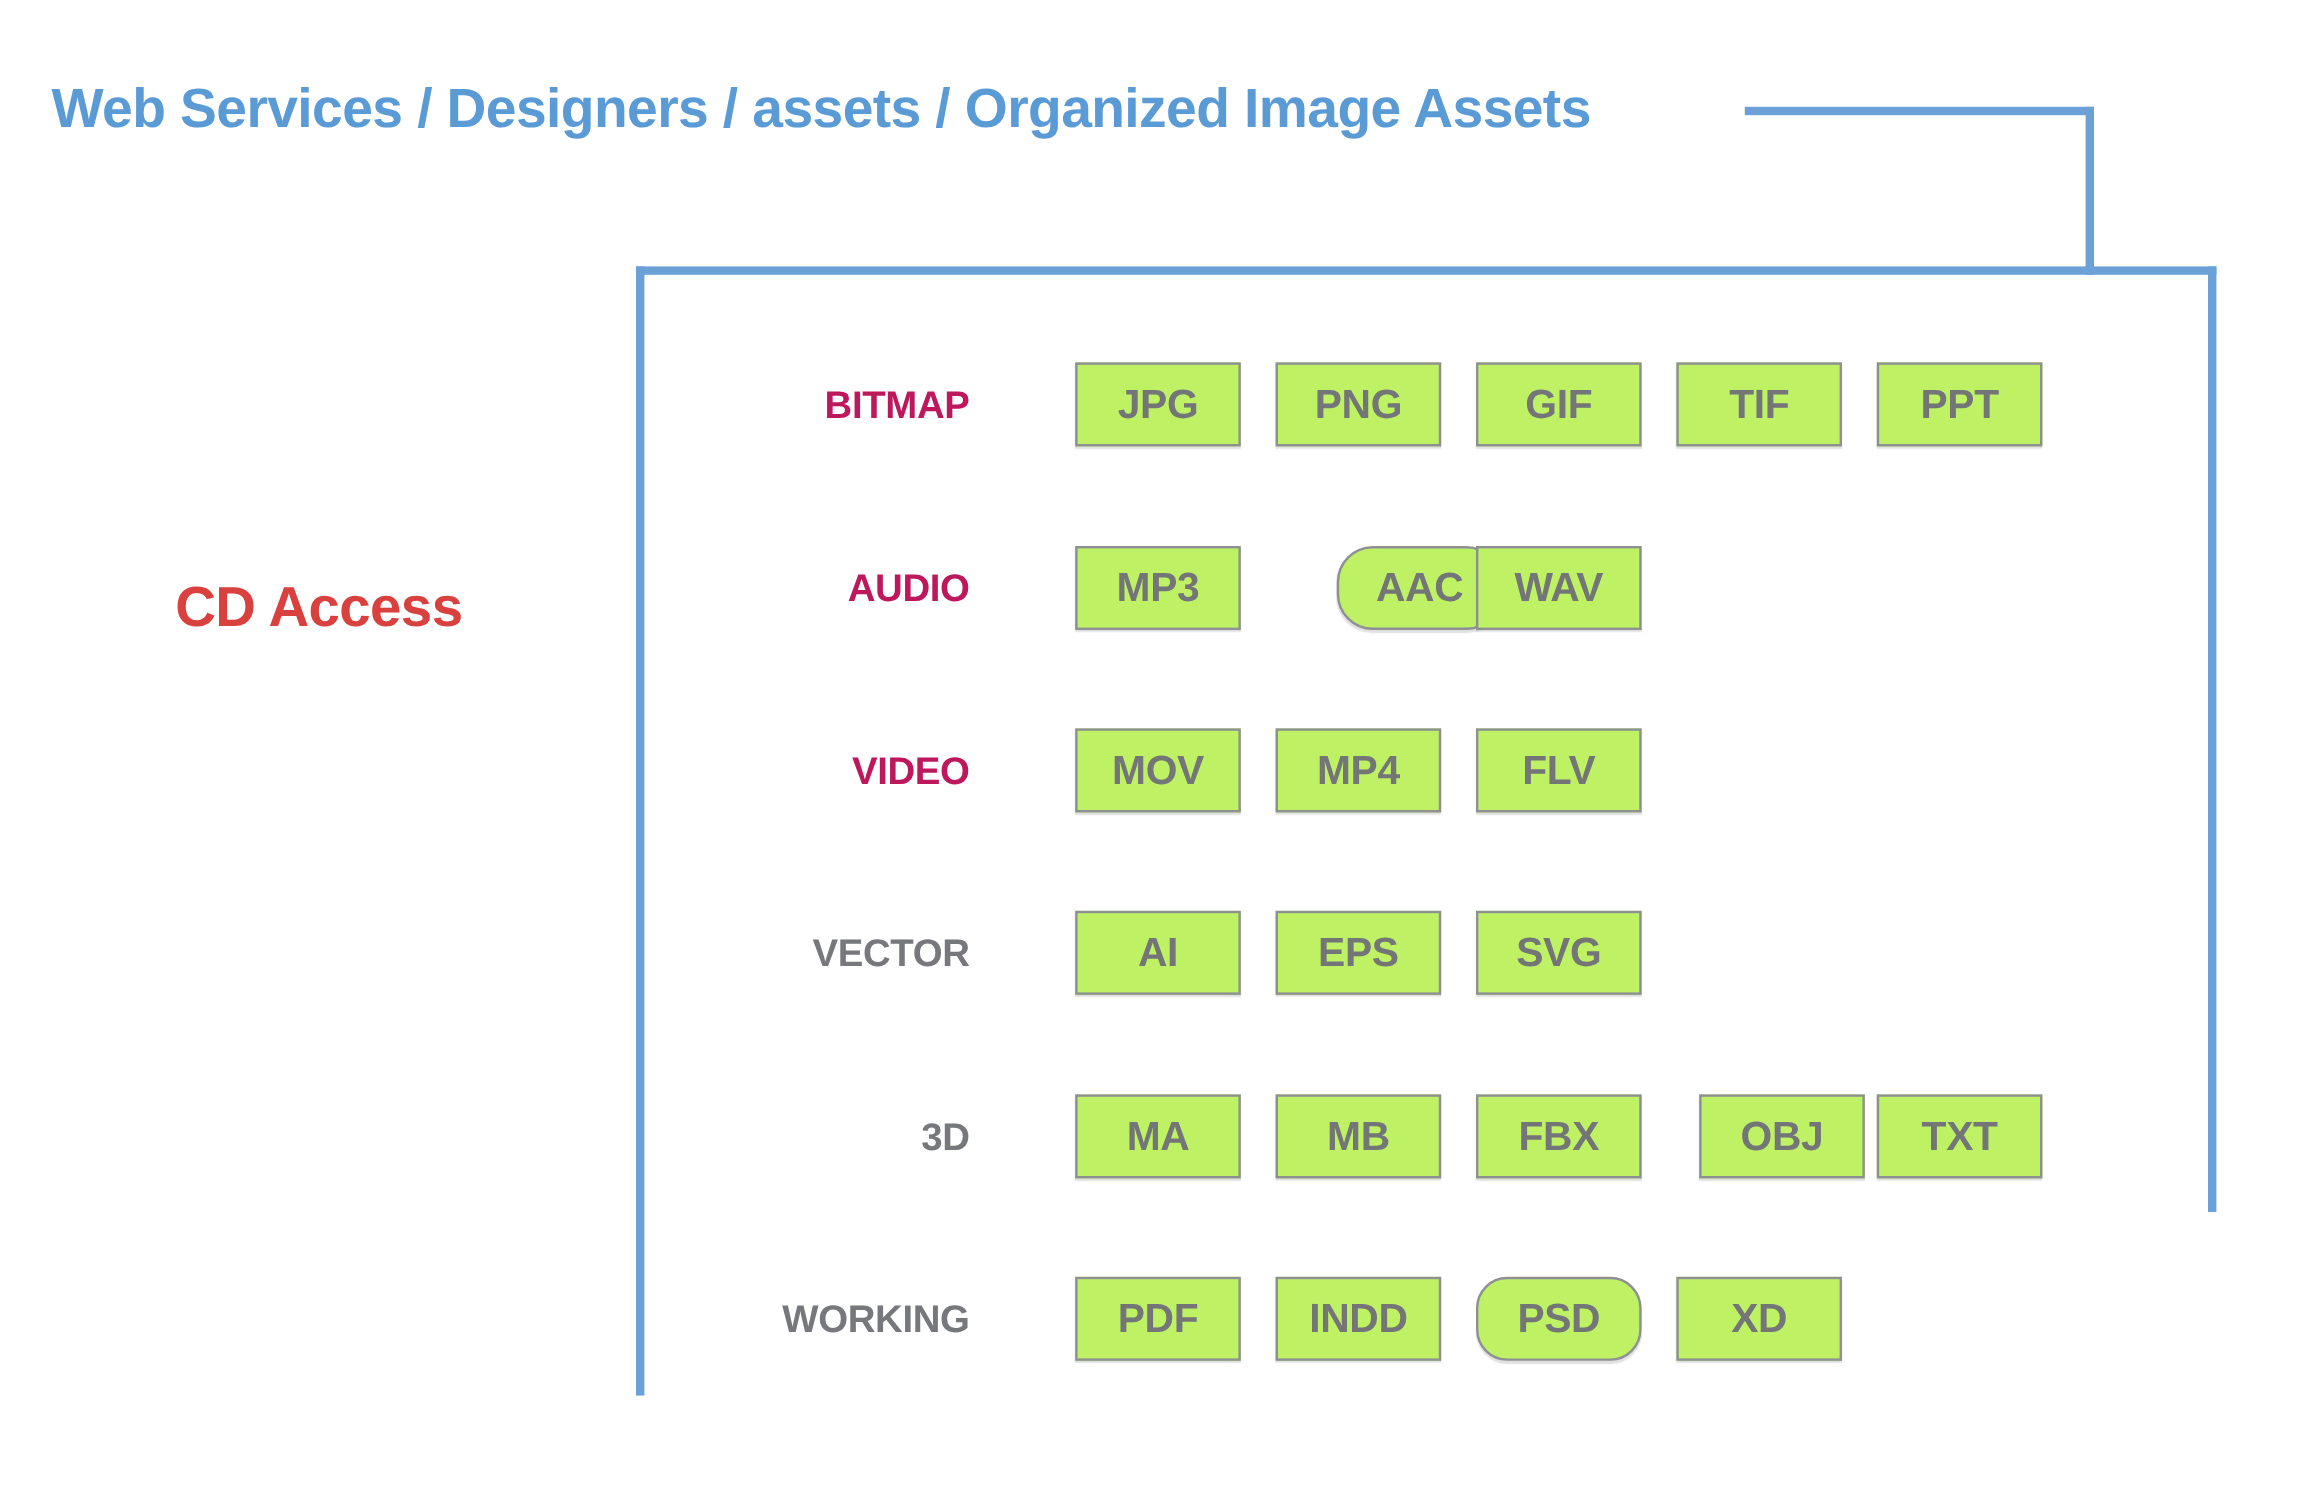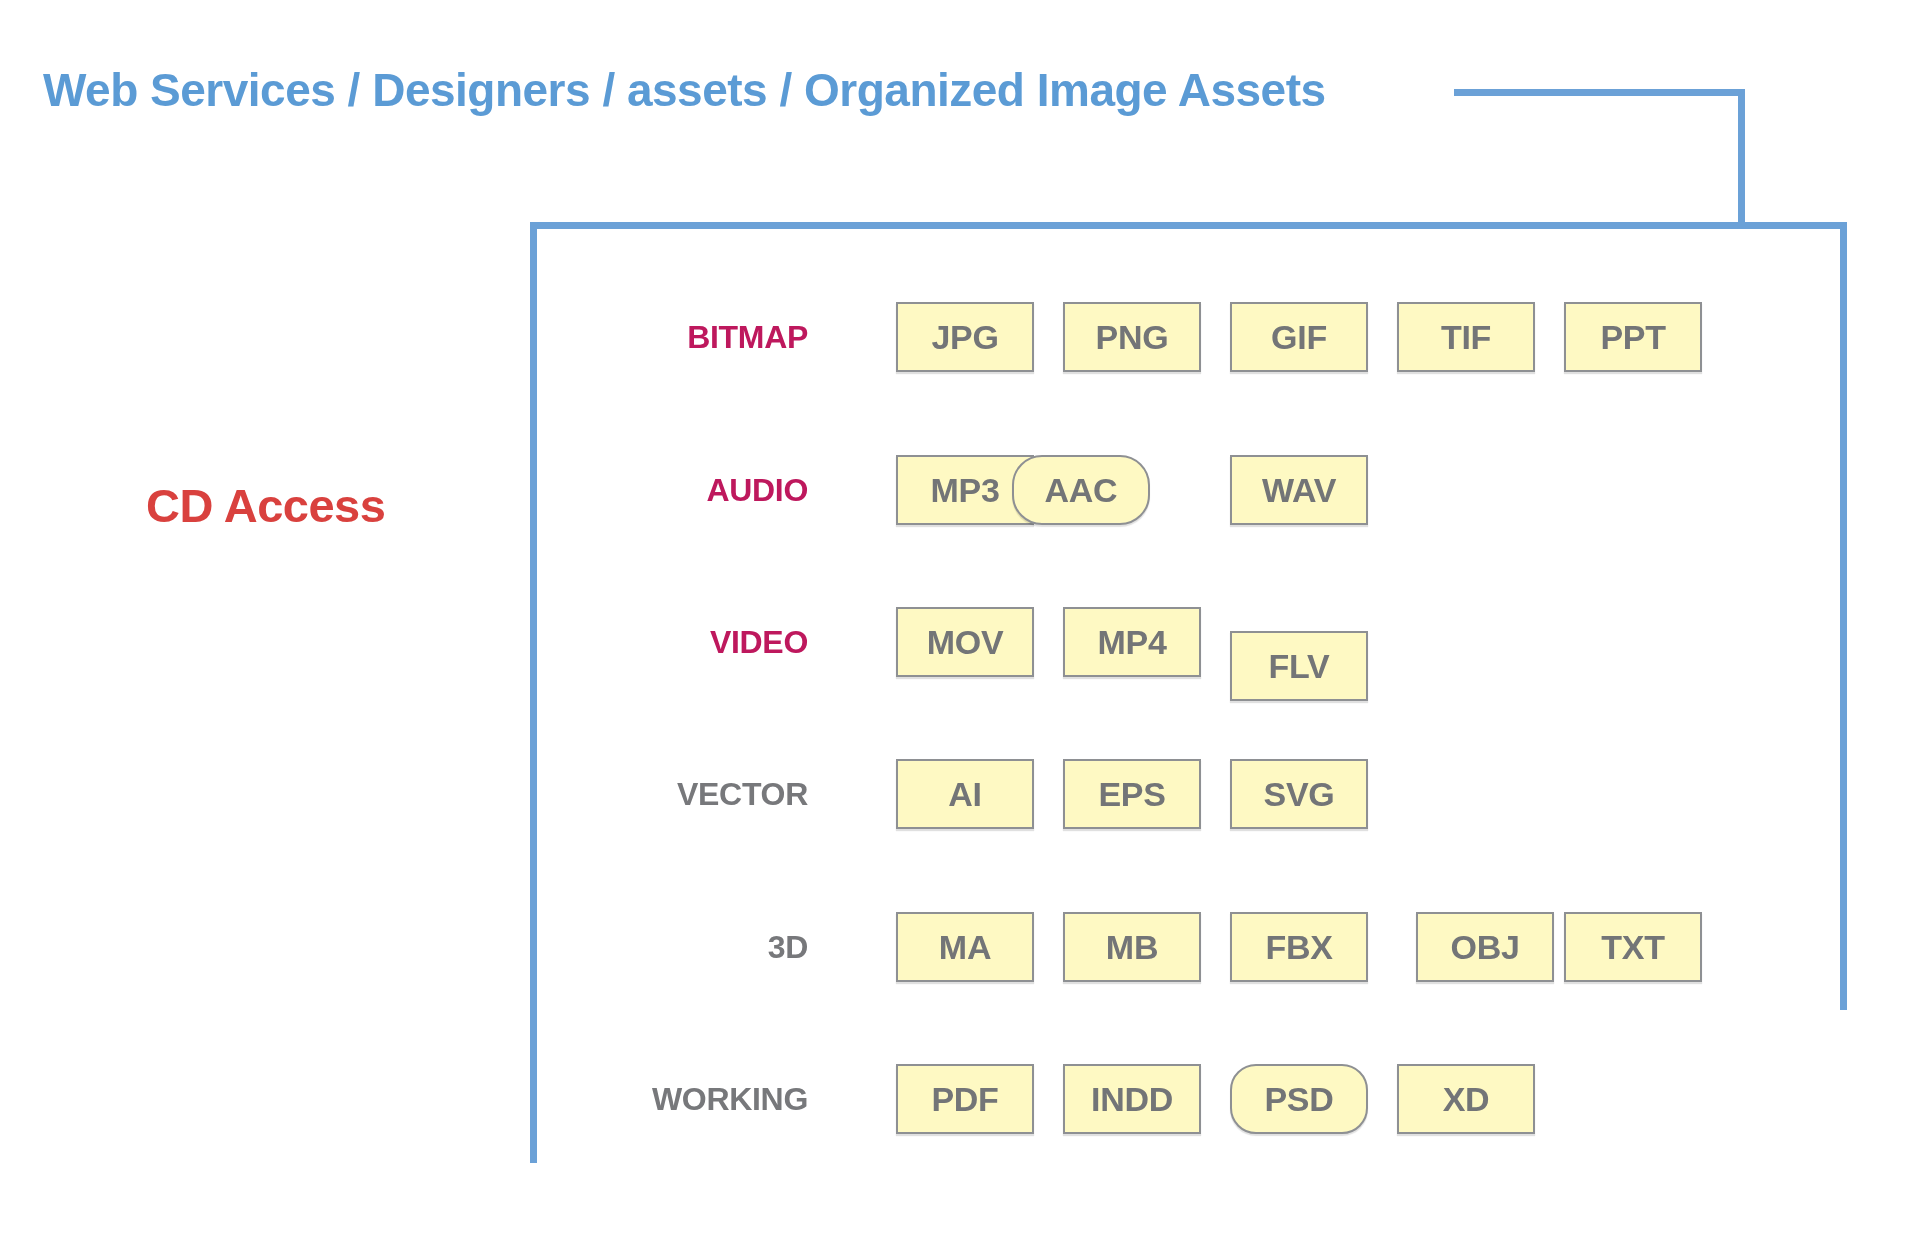--- a/index.html
+++ b/index.html
@@ -63,21 +63,21 @@
   }
   .row-label.red  { color: #be185d; }
   .row-label.gray { color: #77787b; }
   .format-box {
     position: absolute;
     top: 0;
     width: 138px;
     height: 70px;
     box-sizing: border-box;
     border: 2px solid #8e9093;
-    background: #fef9c3;
+    background: #bef264;
     box-shadow: 0 2px 1px rgba(0,0,0,0.12);
     display: flex;
     align-items: center;
     justify-content: center;
   }
   .format-box span {
     font-size: 34px;
     font-weight: bold;
     letter-spacing: -0.3px;
     color: #737577;
@@ -115,36 +115,36 @@
       </div>
       <div class="format-box" style="left: 1564px;">
         <span>PPT</span>
       </div>
     </div>
     <div class="row" style="top: 455px;">
       <div class="row-label red">AUDIO</div>
       <div class="format-box" style="left: 896px;">
         <span>MP3</span>
       </div>
-      <div class="format-box" style="left: 1012px; border-radius: 30px;">
+      <div class="format-box" style="left: 1114px; border-radius: 30px;">
         <span>AAC</span>
       </div>
       <div class="format-box" style="left: 1230px;">
         <span>WAV</span>
       </div>
     </div>
     <div class="row" style="top: 607px;">
       <div class="row-label red">VIDEO</div>
       <div class="format-box" style="left: 896px;">
         <span>MOV</span>
       </div>
       <div class="format-box" style="left: 1063px;">
         <span>MP4</span>
       </div>
-      <div class="format-box" style="left: 1230px; margin-top: 24px;">
+      <div class="format-box" style="left: 1230px;">
         <span>FLV</span>
       </div>
     </div>
     <div class="row" style="top: 759px;">
       <div class="row-label gray">VECTOR</div>
       <div class="format-box" style="left: 896px;">
         <span>AI</span>
       </div>
       <div class="format-box" style="left: 1063px;">
         <span>EPS</span>

